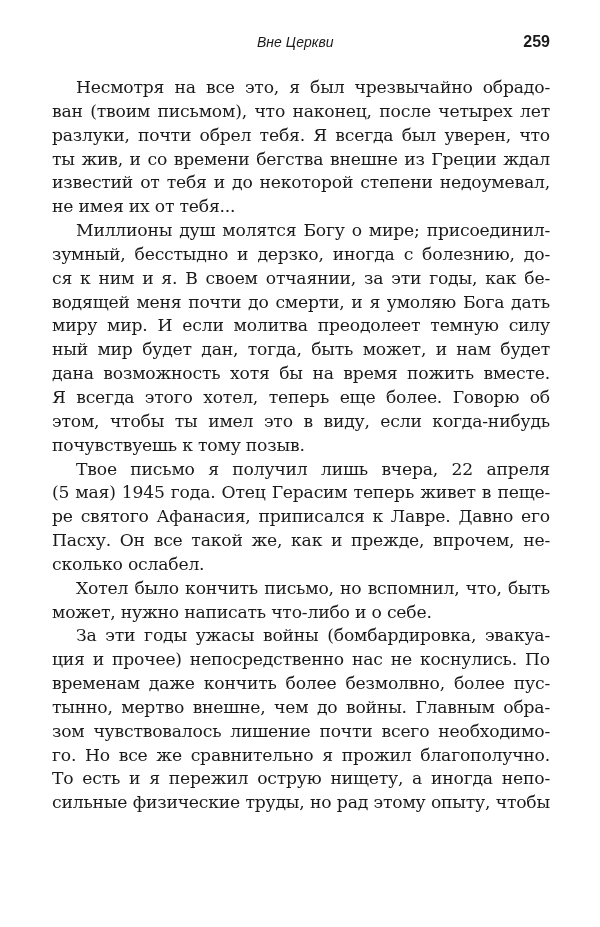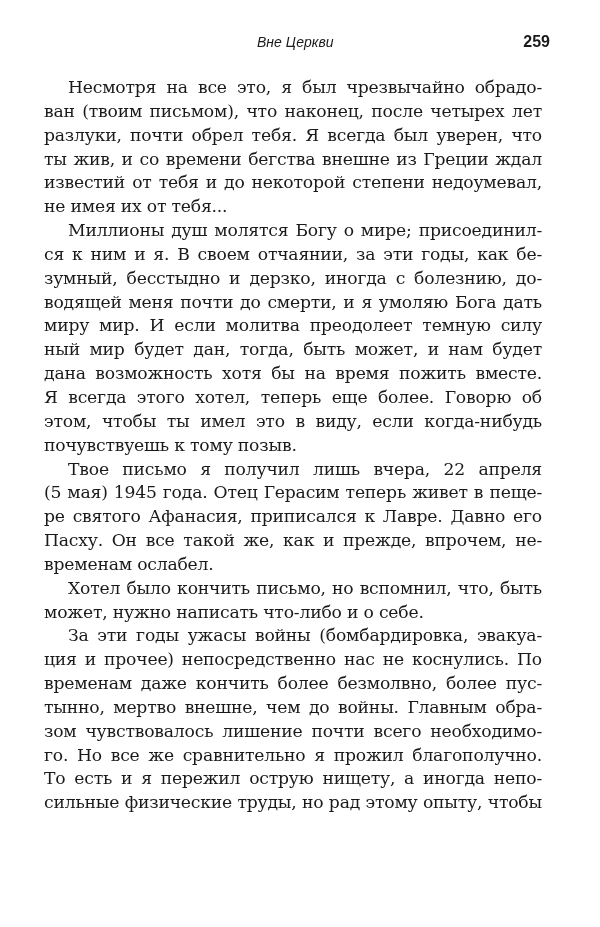--- a/index.html
+++ b/index.html
@@ -1,54 +1,54 @@
 <!DOCTYPE html>
 <html><head>
 <meta charset="utf-8">
 <style>
   html, body { margin:0; padding:0; background:#ffffff; }
   body { width:600px; height:927px; position:relative; overflow:hidden; color:#1a1a1a; }
   .header { position:absolute; top:30px; left:52px; width:498px; height:24px; }
   .running-title { position:absolute; left:205px; top:0; font-family:"Liberation Sans", sans-serif; font-style:italic; font-weight:normal; font-size:14px; line-height:24px; }
   .page-number { position:absolute; right:0; top:0; font-family:"Liberation Sans", sans-serif; font-size:16px; line-height:24px;font-weight:bold; }
-  .body-text { position:absolute; top:76px; left:44px; width:498px; font-family:"DejaVu Serif", serif; font-size:17.2px; line-height:23.85px; letter-spacing:-0.2px; }
+  .body-text { position:absolute; top:76px; left:52px; width:498px; font-family:"DejaVu Serif", serif; font-size:17.2px; line-height:23.85px; letter-spacing:-0.2px; }
   .line { display:block; white-space:nowrap; text-align:justify; text-align-last:justify; height:23.85px; }
   .line.indent { padding-left:24px; }
   .line.last { text-align-last:left; }
 </style>
 </head>
 <body>
 
 <div class="header">
   <span class="running-title">Вне Церкви</span>
   <span class="page-number">259</span>
 </div>
 
 <div class="body-text" id="body">
     <span class="line indent">Несмотря на все это, я был чрезвычайно обрадо-</span>
     <span class="line">ван (твоим письмом), что наконец, после четырех лет</span>
     <span class="line">разлуки, почти обрел тебя. Я всегда был уверен, что</span>
     <span class="line">ты жив, и со времени бегства внешне из Греции ждал</span>
     <span class="line">известий от тебя и до некоторой степени недоумевал,</span>
     <span class="line last">не имея их от тебя...</span>
     <span class="line indent">Миллионы душ молятся Богу о мире; присоединил-</span>
+    <span class="line">зумный, бесстыдно и дерзко, иногда с болезнию, до-</span>
     <span class="line">ся к ним и я. В своем отчаянии, за эти годы, как бе-</span>
-    <span class="line">зумный, бесстыдно и дерзко, иногда с болезнию, до-</span>
     <span class="line">водящей меня почти до смерти, и я умоляю Бога дать</span>
     <span class="line">миру мир. И если молитва преодолеет темную силу</span>
     <span class="line">ный мир будет дан, тогда, быть может, и нам будет</span>
     <span class="line">дана возможность хотя бы на время пожить вместе.</span>
     <span class="line">Я всегда этого хотел, теперь еще более. Говорю об</span>
     <span class="line">этом, чтобы ты имел это в виду, если когда-нибудь</span>
     <span class="line last">почувствуешь к тому позыв.</span>
     <span class="line indent">Твое письмо я получил лишь вчера, 22 апреля</span>
     <span class="line">(5 мая) 1945 года. Отец Герасим теперь живет в пеще-</span>
     <span class="line">ре святого Афанасия, приписался к Лавре. Давно его</span>
     <span class="line">Пасху. Он все такой же, как и прежде, впрочем, не-</span>
-    <span class="line last">временам ослабел.</span>
+    <span class="line last">сколько ослабел.</span>
     <span class="line indent">Хотел было кончить письмо, но вспомнил, что, быть</span>
     <span class="line last">может, нужно написать что-либо и о себе.</span>
     <span class="line indent">За эти годы ужасы войны (бомбардировка, эвакуа-</span>
     <span class="line">ция и прочее) непосредственно нас не коснулись. По</span>
     <span class="line">временам даже кончить более безмолвно, более пус-</span>
     <span class="line">тынно, мертво внешне, чем до войны. Главным обра-</span>
     <span class="line">зом чувствовалось лишение почти всего необходимо-</span>
     <span class="line">го. Но все же сравнительно я прожил благополучно.</span>
     <span class="line">То есть и я пережил острую нищету, а иногда непо-</span>
     <span class="line">сильные физические труды, но рад этому опыту, чтобы</span>

